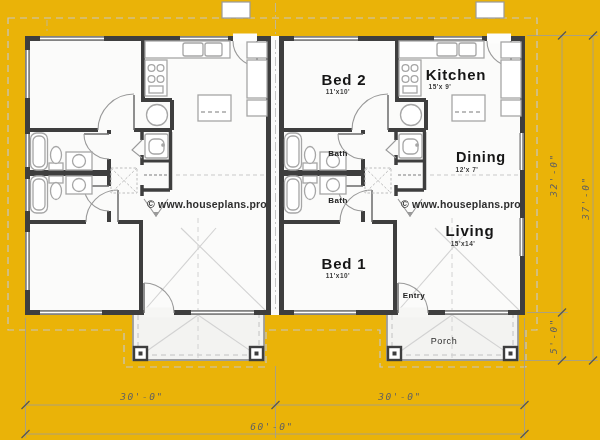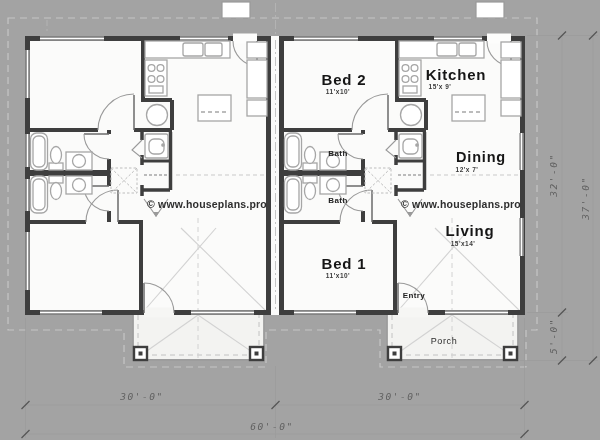--- a/index.html
+++ b/index.html
@@ -1,16 +1,16 @@
 <!DOCTYPE html>
 <html><head>
 <meta charset="utf-8">
 <style>
   html,body{margin:0;padding:0;background:#fff;}
-  .stage{position:relative;width:600px;height:440px;background:#a3a3a3;overflow:hidden;
+  .stage{position:relative;width:600px;height:440px;background:#eab308;overflow:hidden;
          font-family:"Liberation Sans", sans-serif;}
   svg{display:block;}
   text{user-select:none;}
   .room-name{font-family:"Liberation Sans",sans-serif;font-weight:600;fill:#161616;letter-spacing:0.8px;}
   .room-size{font-family:"Liberation Sans",sans-serif;font-weight:600;fill:#3a3a3a;font-size:6.5px;letter-spacing:0.5px;}
   .small-label{font-family:"Liberation Sans",sans-serif;font-weight:600;fill:#222;font-size:8px;letter-spacing:0.4px;}
   .porch-label{font-family:"Liberation Sans",sans-serif;font-weight:400;fill:#2b2b2b;font-size:9px;letter-spacing:0.6px;}
   .watermark{font-family:"Liberation Sans",sans-serif;font-weight:700;fill:#2e2e2e;font-size:10.5px;letter-spacing:0.2px;}
   .dim-text{font-family:"DejaVu Sans Mono",monospace;font-style:italic;fill:#606060;font-size:9.5px;letter-spacing:1.5px;}
 </style>

